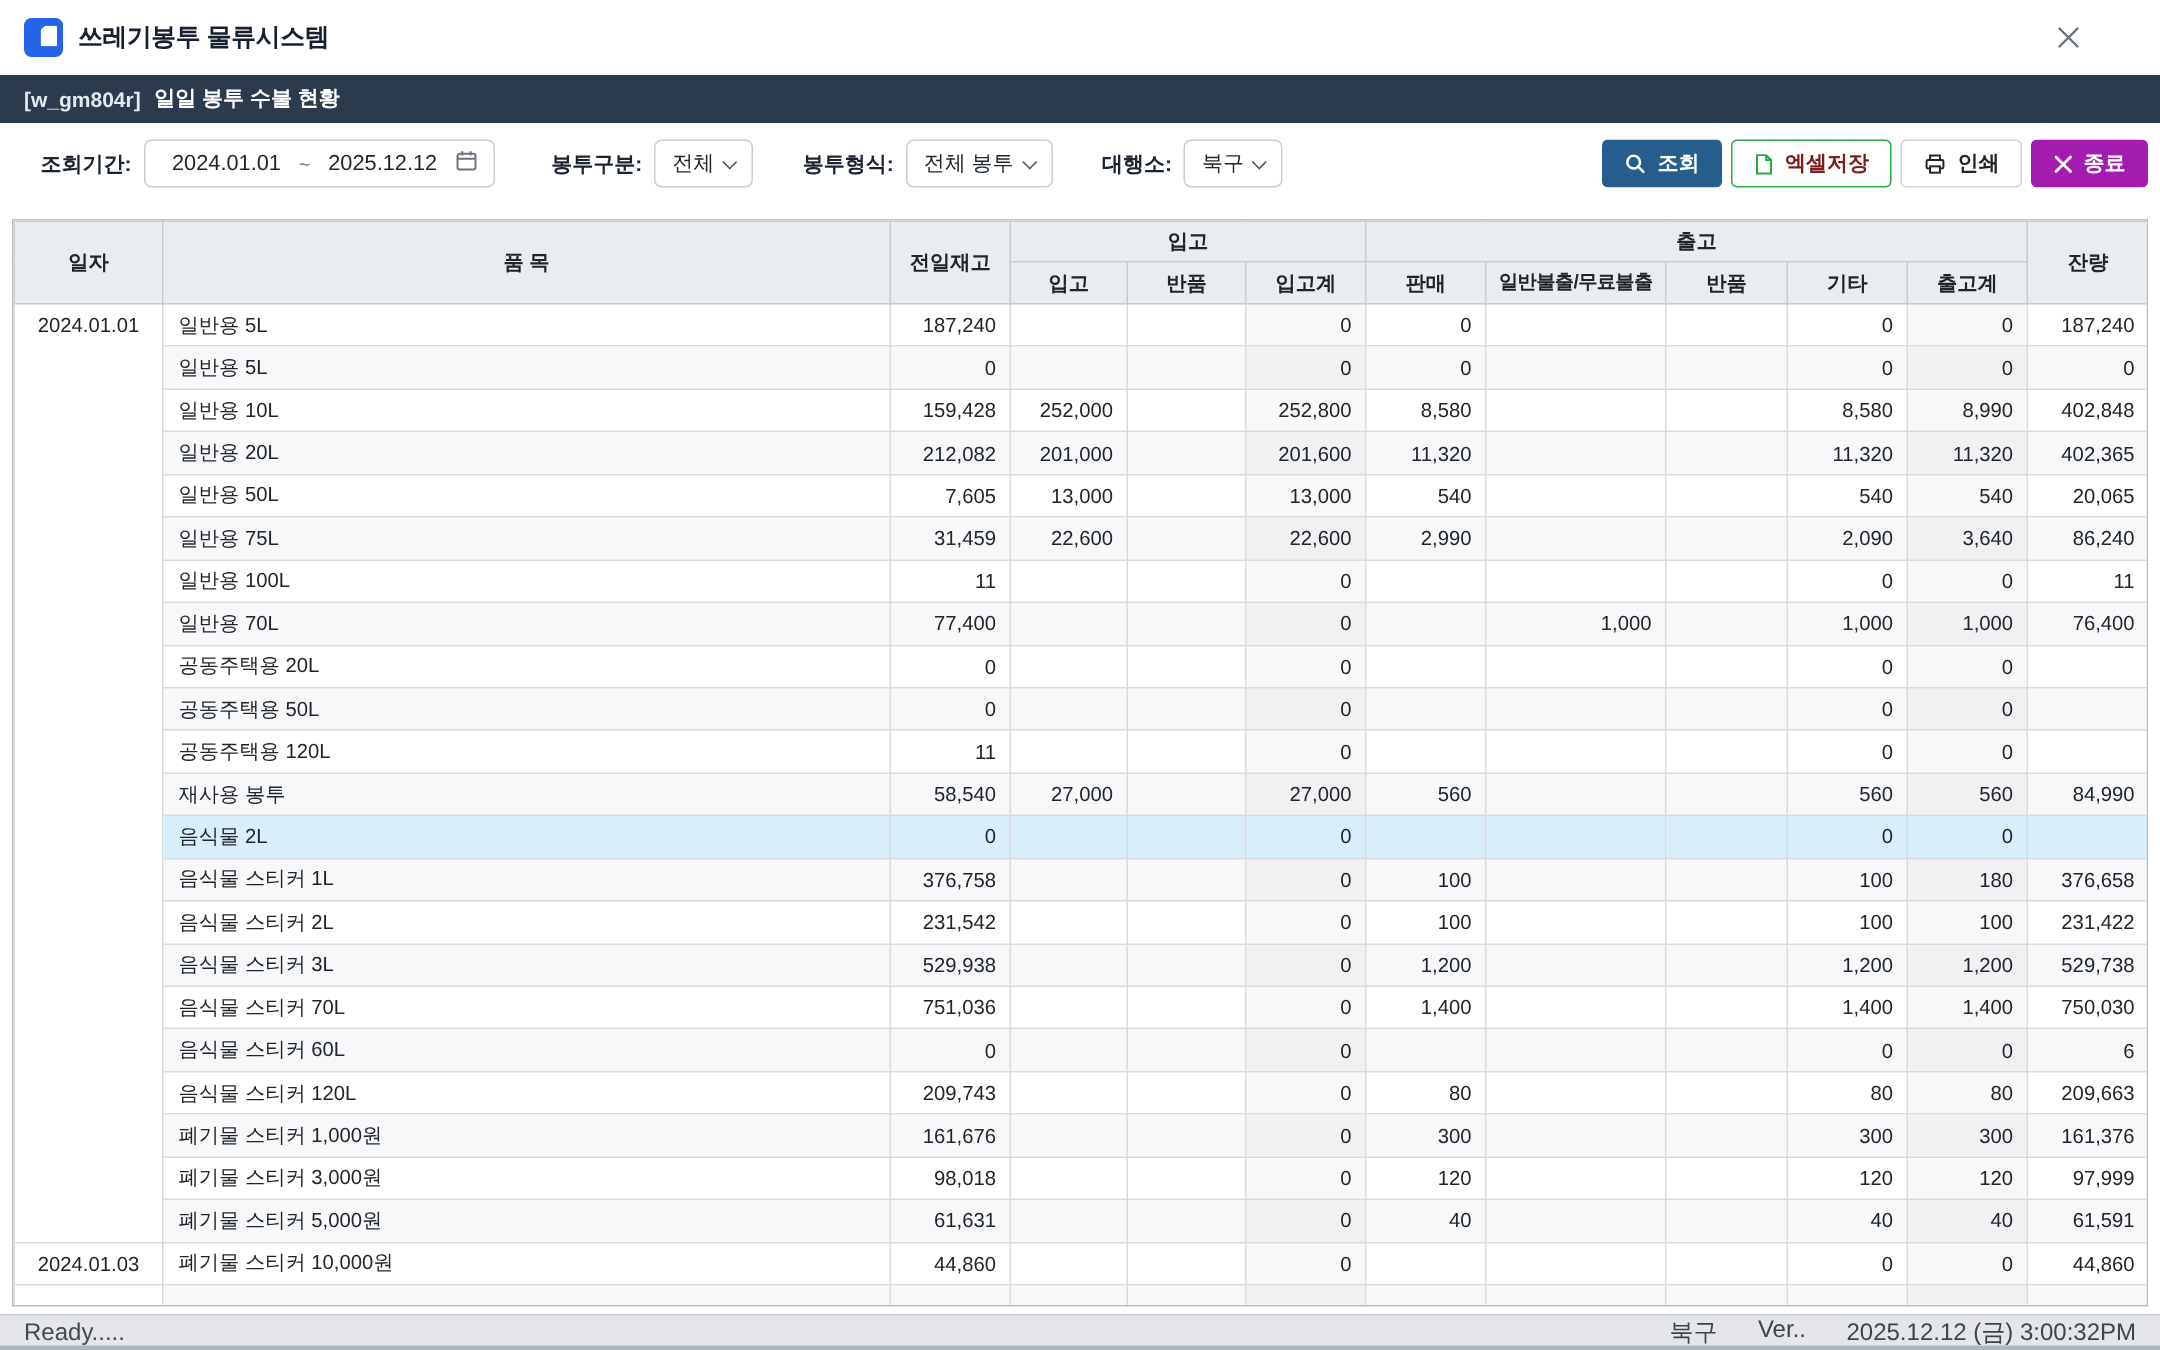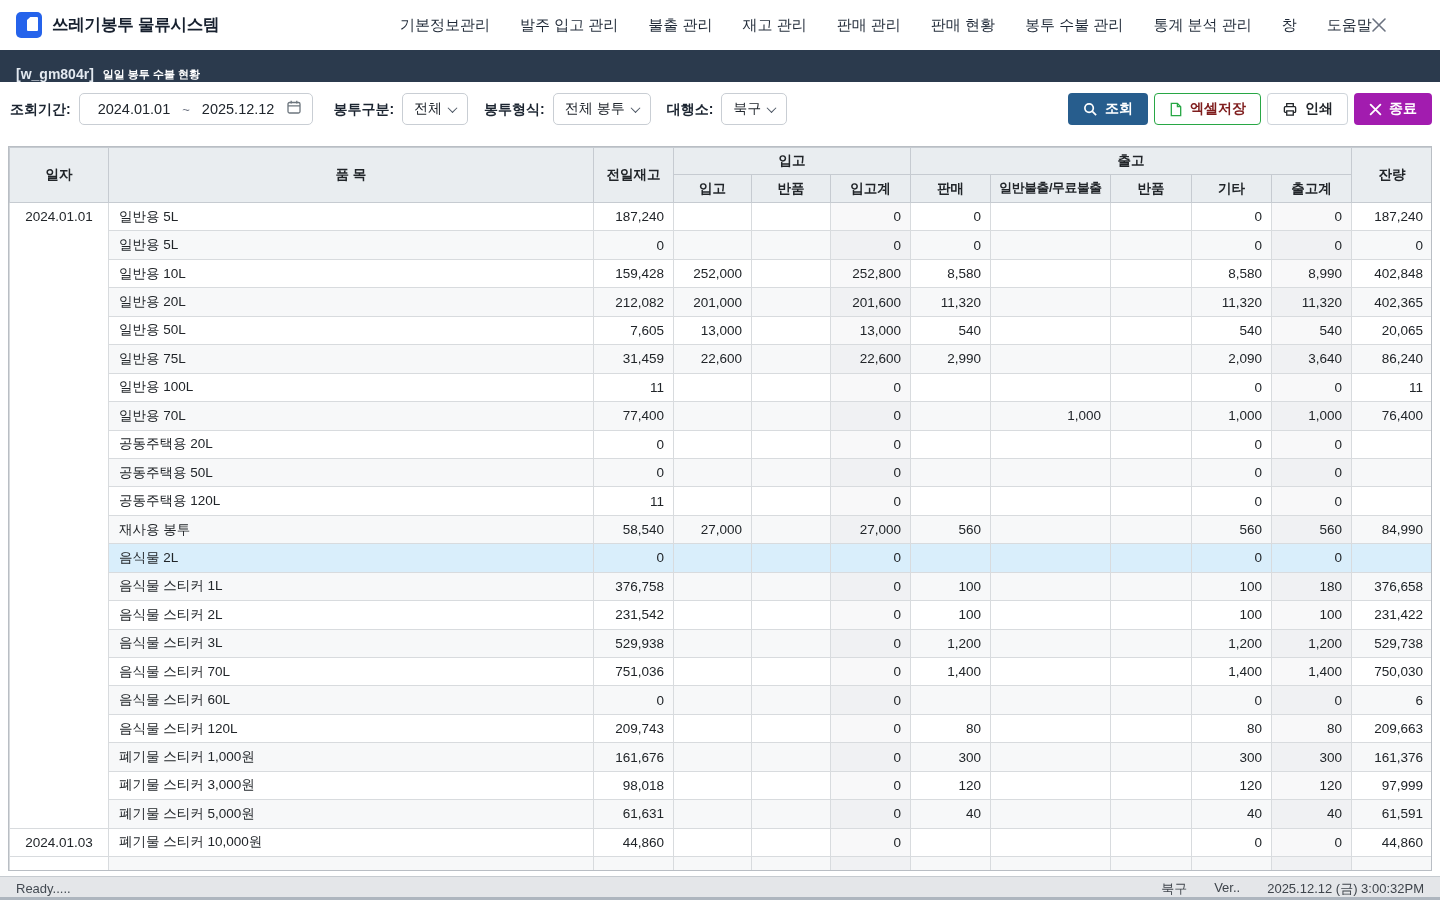--- a/index.html
+++ b/index.html
@@ -13,28 +13,28 @@
   .appicon::after { content:""; position:absolute; right:4px; top:5px; width:11px; height:14px;
     background:#fff; border-radius:1px; clip-path:polygon(30% 0,100% 0,100% 100%,0 100%,0 22%); }
   .apptitle { font-size:16.5px; font-weight:700; color:#17202e; letter-spacing:-.2px; }
   .menu { position:absolute; left:400px; top:0; height:50px; display:flex; align-items:center; gap:30px; }
   .menu-item { font-size:15px; font-weight:500; color:#1f2937; cursor:default; white-space:nowrap; }
   .win-close { position:absolute; right:20px; top:16px; width:18px; height:18px; }
   .win-close svg { display:block; }
 
   
   .titlebar { position:absolute; top:50px; left:0; width:1440px; height:32px; background:#2b3a4d;
-    display:flex; align-items:flex-end; padding-left:16px; }
+    display:flex; align-items:center; padding-left:16px; }
   .titlebar .code { color:#e3e9f0; font-size:14px; font-weight:600; }
-  .titlebar .name { color:#ffffff; font-size:11px; font-weight:700; margin-left:9px; }
+  .titlebar .name { color:#ffffff; font-size:14px; font-weight:700; margin-left:9px; }
 
   
   .toolbar { position:absolute; top:82px; left:0; width:1440px; height:64px; background:#fff;
     display:flex; align-items:flex-start; padding:11px 8px 0 10px; }
-  .flabel { font-size:14px; font-weight:700; color:#1b2430; line-height:32px; white-space:nowrap; }
+  .flabel { font-size:14px; font-weight:700; color:#1b2430; line-height:32px; white-space:nowrap;margin-left:17px; }
   .datebox { margin-left:8px; height:32px; border:1px solid #c9ced4; border-radius:5px;
     display:flex; align-items:center; padding:0 10px 0 18px; gap:12px; background:#fff; }
   .datebox .dt { font-size:14.5px; color:#20262d; }
   .datebox .tilde { font-size:13px; color:#6b7280; }
   .dd { height:32px; border:1px solid #c9ced4; border-radius:5px; background:#fff;
     display:flex; align-items:center; padding:0 11px; gap:7px; margin-left:8px; }
   .dd .val { font-size:14px; color:#20262d; white-space:nowrap; }
   .chev { width:7px; height:7px; border-right:1.6px solid #4b5563; border-bottom:1.6px solid #4b5563;
     transform:rotate(45deg) translate(-1px,-1px); }
   .gap20 { width:20px; } .gap16 { width:16px; }
@@ -62,43 +62,31 @@
   td.c-date { text-align:center; vertical-align:top; padding-top:6px; background-color:#fff !important; }
   td.c-item { text-align:left; padding-left:10px;margin-top:40px; }
   td.c-num  { text-align:right; padding-right:9px; }
   td.sumcol { box-shadow:inset 0 0 0 999px rgba(109,125,141,0.05); }
   tbody tr.selected td { background-color:#d9eefb !important; }
   tbody tr.selected td.sumcol { box-shadow:none; }
 
   
   .statusbar { position:absolute; top:876px; left:0; width:1440px; height:24px; background:#e4e6e9;
     border-top:1px solid #c6cbd0; display:flex; align-items:center; justify-content:space-between;
-    padding:0 16px; font-size:13px; color:#434a52; }
+    padding:0 16px; font-size:16px; color:#434a52; }
   .statusbar .right { display:flex; gap:27px; color:#3e444b; }
   .bottom-edge { position:absolute; bottom:0; left:0; width:1440px; height:3px; background:#aeb6bf; }
 </style>
 </head>
 <body>
 
 <div class="topbar">
   <div class="brand">
     <span class="appicon"></span>
     <span class="apptitle">쓰레기봉투 물류시스템</span>
-  </div>
-  <div class="menu">
-    <span class="menu-item">기본정보관리</span>
-    <span class="menu-item">발주 입고 관리</span>
-    <span class="menu-item">불출 관리</span>
-    <span class="menu-item">재고 관리</span>
-    <span class="menu-item">판매 관리</span>
-    <span class="menu-item">판매 현황</span>
-    <span class="menu-item">봉투 수불 관리</span>
-    <span class="menu-item">통계 분석 관리</span>
-    <span class="menu-item">창</span>
-    <span class="menu-item">도움말</span>
   </div>
   <span class="win-close">
     <svg width="18" height="18" viewBox="0 0 18 18">
         <path d="M3 3 L15 15 M15 3 L3 15" stroke="#6b7280" stroke-width="1.6" stroke-linecap="round"></path>
       </svg>
   </span>
 </div>
 
 <div class="titlebar">
   <span class="code">[w_gm804r]</span>

